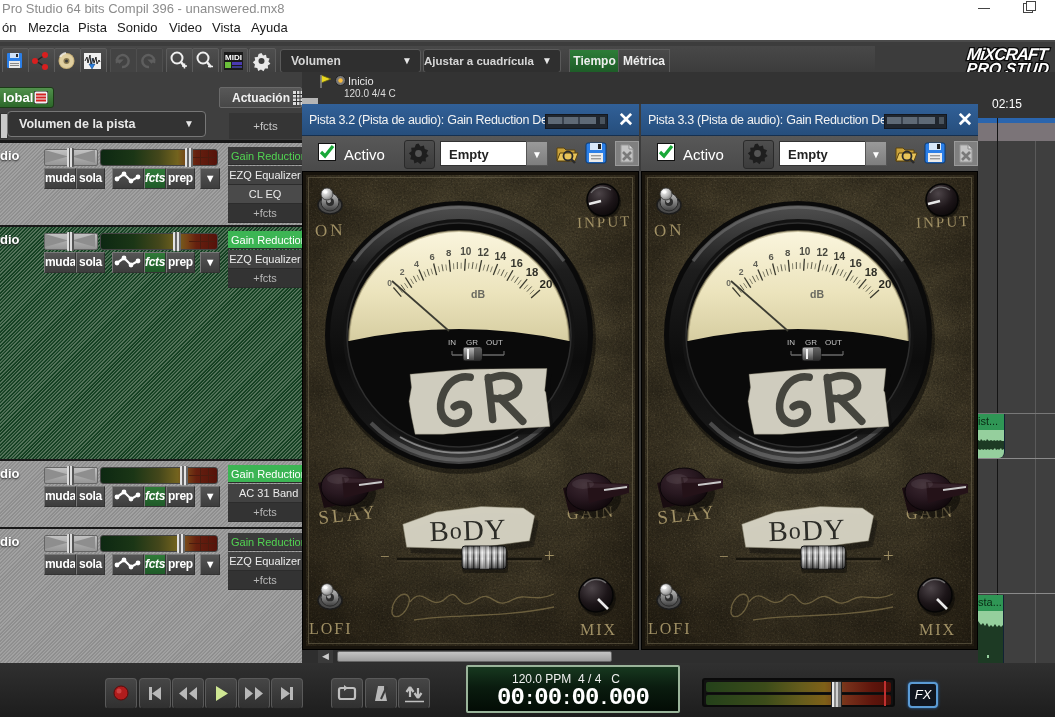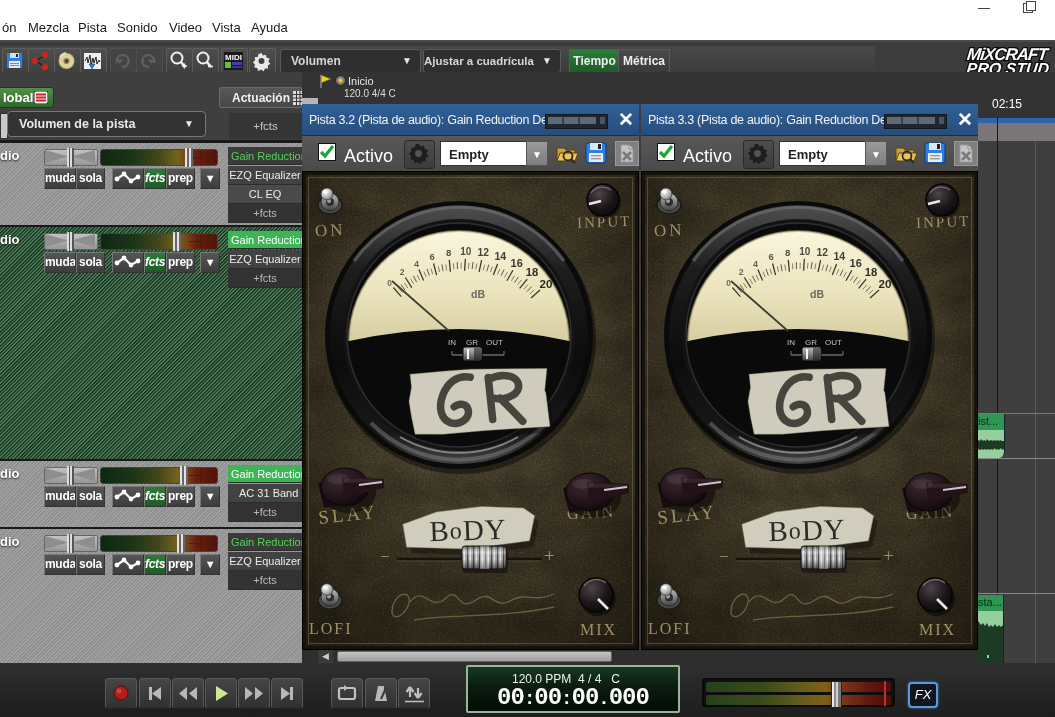--- a/index.html
+++ b/index.html
@@ -42,21 +42,21 @@
 .ptitle{position:absolute;left:0;top:0;width:337px;height:32px;background:linear-gradient(#316098,#264e7c);border-bottom:1px solid #16304f;box-sizing:border-box;}
 .ptitle .tx{position:absolute;left:7px;top:9px;color:#f2f2f2;font-size:12.5px;white-space:nowrap;letter-spacing:-0.3px;}
 .lvl{position:absolute;left:243px;top:10px;width:61px;height:13px;background:#20262e;border:1px solid #131820;}
 .lvl .f{position:absolute;left:2px;top:2px;width:48px;height:7px;background:#5f6a76;}
 .lvl .f i{position:absolute;top:0;width:1.5px;height:7px;background:#39424e;}
 .lvl .e{position:absolute;right:2px;top:2px;width:5px;height:7px;background:#4a545e;}
 .px{position:absolute;left:314px;top:6px;width:20px;height:20px;color:#fff;font-size:19px;font-weight:bold;line-height:20px;text-align:center;}
 .ptool{position:absolute;left:0;top:32px;width:337px;height:35px;background:linear-gradient(#585858,#4a4a4a);}
 .chk{position:absolute;left:16px;top:7px;width:16px;height:16px;background:#fff;border:1px solid #111;}
 .chk svg{position:absolute;left:0px;top:0px;}
-.activo{position:absolute;left:42px;top:10px;color:#fff;font-size:18px;}
+.activo{position:absolute;left:42px;top:10px;color:#fff;font-size:15px;}
 .gearb{position:absolute;left:102px;top:4px;width:29px;height:27px;background:linear-gradient(#4e4e4e,#3c3c3c);border:1px solid #2a2a2a;border-radius:3px;}
 .combo{position:absolute;left:138px;top:5px;width:87px;height:25px;background:#fff;border:1px solid #333;color:#222;font-size:13px;line-height:25px;padding-left:8px;box-sizing:border-box;font-weight:bold;}
 .cch{position:absolute;left:224px;top:5px;width:22px;height:25px;background:linear-gradient(#9a9a9a,#7e7e7e);border:1px solid #555;box-sizing:border-box;color:#fff;font-size:10px;text-align:center;line-height:25px;}
 .ib{position:absolute;top:5px;width:24px;height:25px;}
 .ib.db{background:#808080;border:1px solid #9a9a9a;box-sizing:border-box;}
 .pbody{position:absolute;left:0;top:67px;width:337px;height:479px;}
 
 #tl{left:978px;top:72px;width:77px;height:591px;background:#3f3f3f;}
 
 #hsb{left:302px;top:650px;width:676px;height:13px;background:#2e2e2e;}
@@ -288,20 +288,21 @@
 
 <circle cx="302" cy="31" r="17" fill="#000" opacity="0.4"></circle>
 <circle cx="301" cy="29" r="16" fill="url(#mg)" stroke="#050505" stroke-width="1.5"></circle>
 <path d="M289 22 A14 14 0 0 1 309 19" stroke="#8a8a8a" stroke-width="1.3" fill="none" opacity="0.7"></path>
 <line x1="287" y1="33" x2="299" y2="30" stroke="#e8e8e8" stroke-width="2.4"></line>
 </g>
 </defs>
 </svg>
 
 <div id="titlebar" class="abs">
+    <div class="t abs">Pro Studio 64 bits Compil 396 - unanswered.mx8</div>
 <div class="abs" style="left:978px;top:8px;width:12px;height:1px;background:#444;"></div>
 <div class="abs" style="left:1023px;top:3px;width:8px;height:8px;border:1px solid #444;"></div>
 <div class="abs" style="left:1026px;top:1px;width:8px;height:8px;border:1px solid #444;background:#fff;"></div>
 </div>
 <div id="menubar" class="abs">
 <span class="mi" style="left:2px;">ón</span>
     <span class="mi" style="left:28px;">Mezcla</span>
     <span class="mi" style="left:78px;">Pista</span>
     <span class="mi" style="left:117px;">Sonido</span>
     <span class="mi" style="left:169px;">Video</span>

